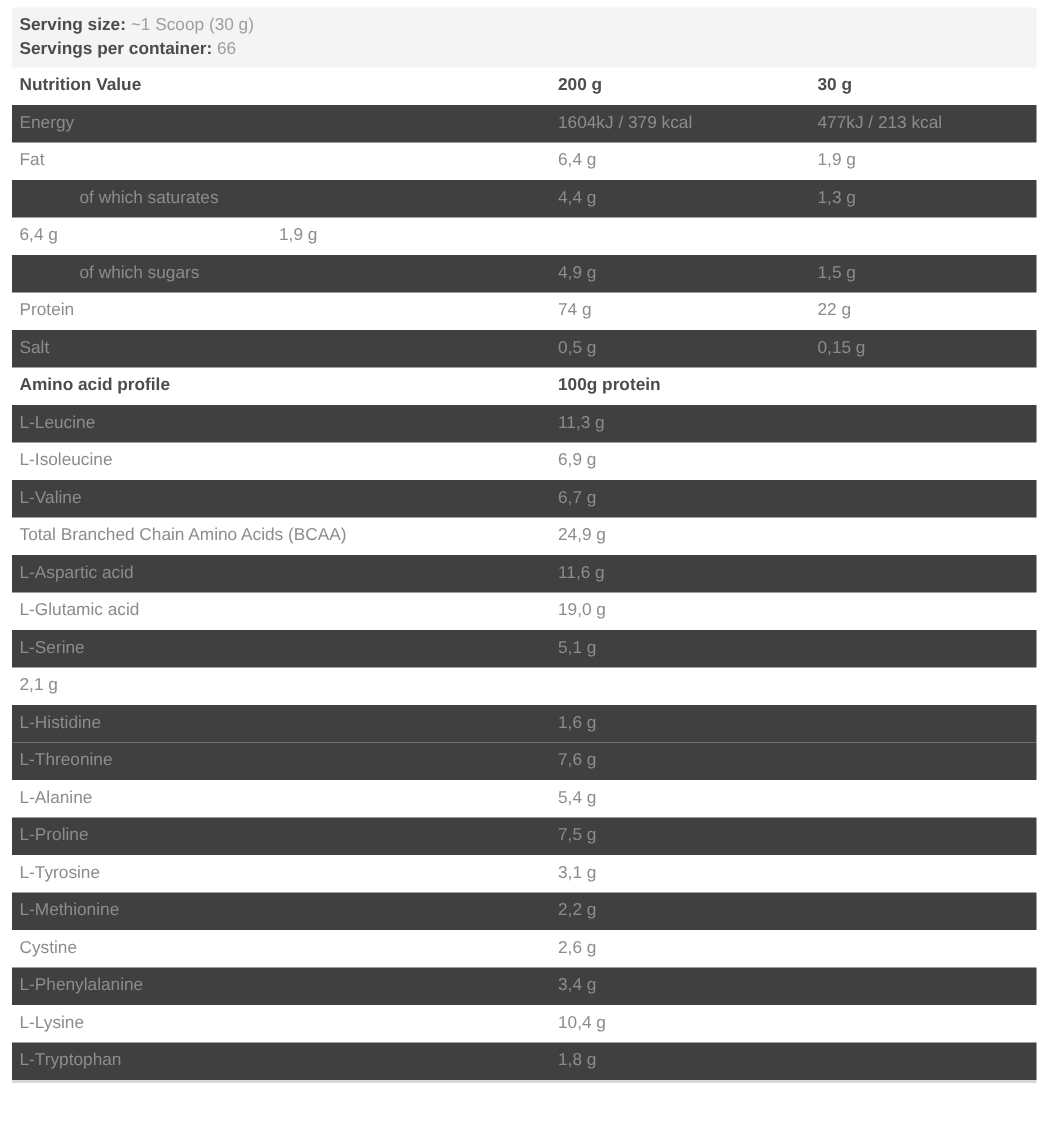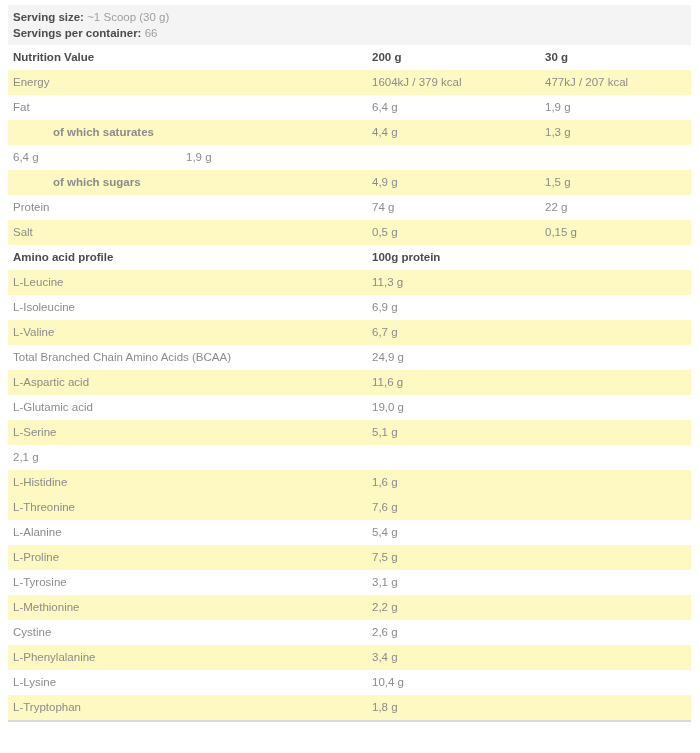--- a/index.html
+++ b/index.html
@@ -36,25 +36,25 @@
   .row {
     display: flex;
     height: 25px;
     line-height: 25px;
     padding-left: 5px;
     font-size: 11.5px;
     color: #8c8c8c;
     box-sizing: border-box;
     white-space: nowrap;
   }
-  .row.alt { background: #fef9c3; }
+  .row.alt { background: #404040; }
   .c1 { width: 359px; box-sizing: border-box; overflow: hidden; }
   .c2 { width: 173px; overflow: hidden; }
   .c3 { flex: 1; overflow: hidden; }
-  .row.indent .c1 { padding-left: 40px; font-weight: bold; }
+  .row.indent .c1 { padding-left: 40px; }
   .header-row .c1,
   .header-row .c2,
   .header-row .c3 {
     font-weight: 700;
     color: #4c4c4c;
   }
 </style>
 </head>
 <body>
 
@@ -78,21 +78,21 @@
       <span class="c1">Nutrition Value</span>
       <span class="c2">200 g</span>
       <span class="c3">30 g</span>
     </div>
 
     <div>
 
         <div class="row alt">
           <span class="c1">Energy</span>
           <span class="c2">1604kJ / 379 kcal</span>
-          <span class="c3">477kJ / 207 kcal</span>
+          <span class="c3">477kJ / 213 kcal</span>
         </div>
 
         <div class="row">
           <span class="c1">Fat</span>
           <span class="c2">6,4 g</span>
           <span class="c3">1,9 g</span>
         </div>
 
         <div class="row alt indent">
           <span class="c1">of which saturates</span>

